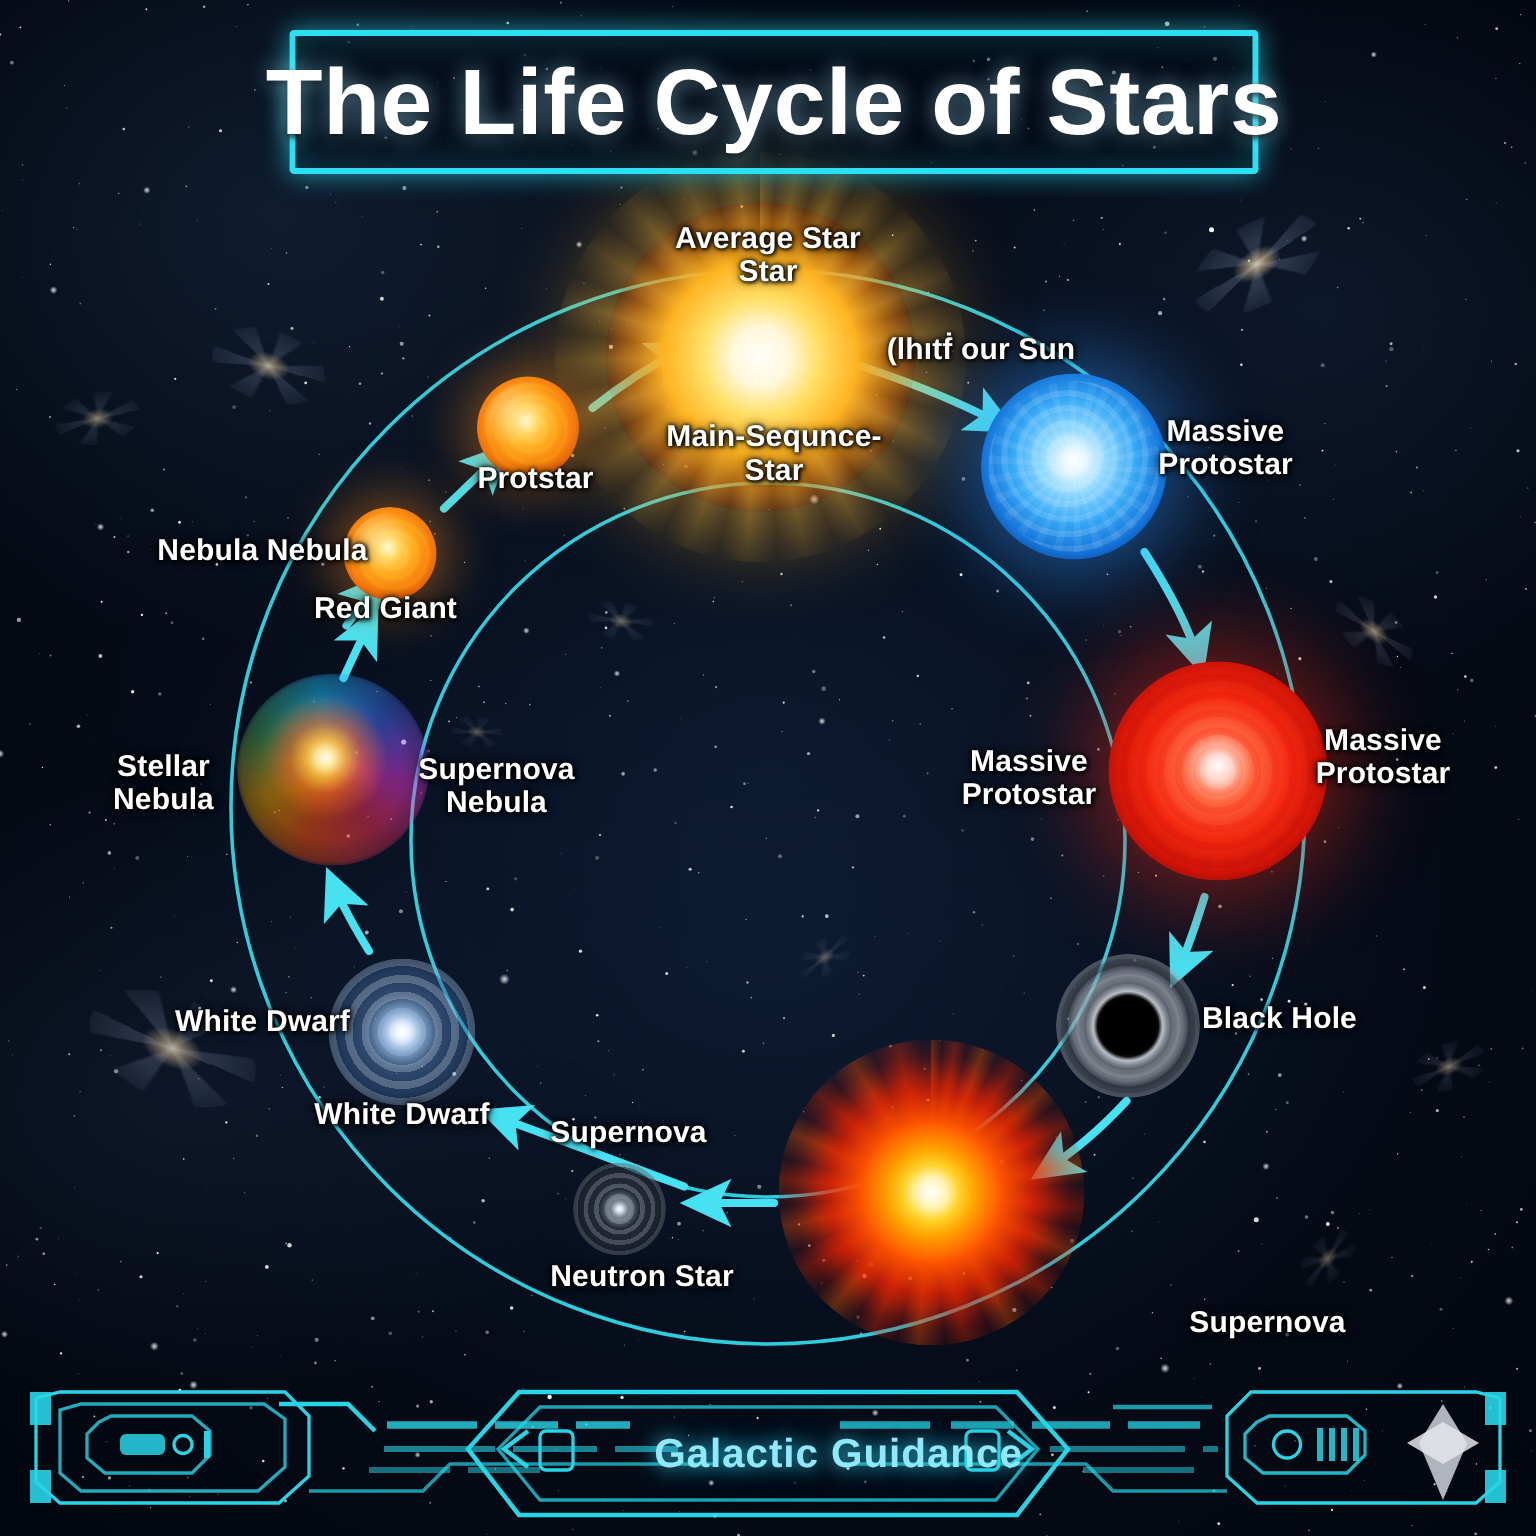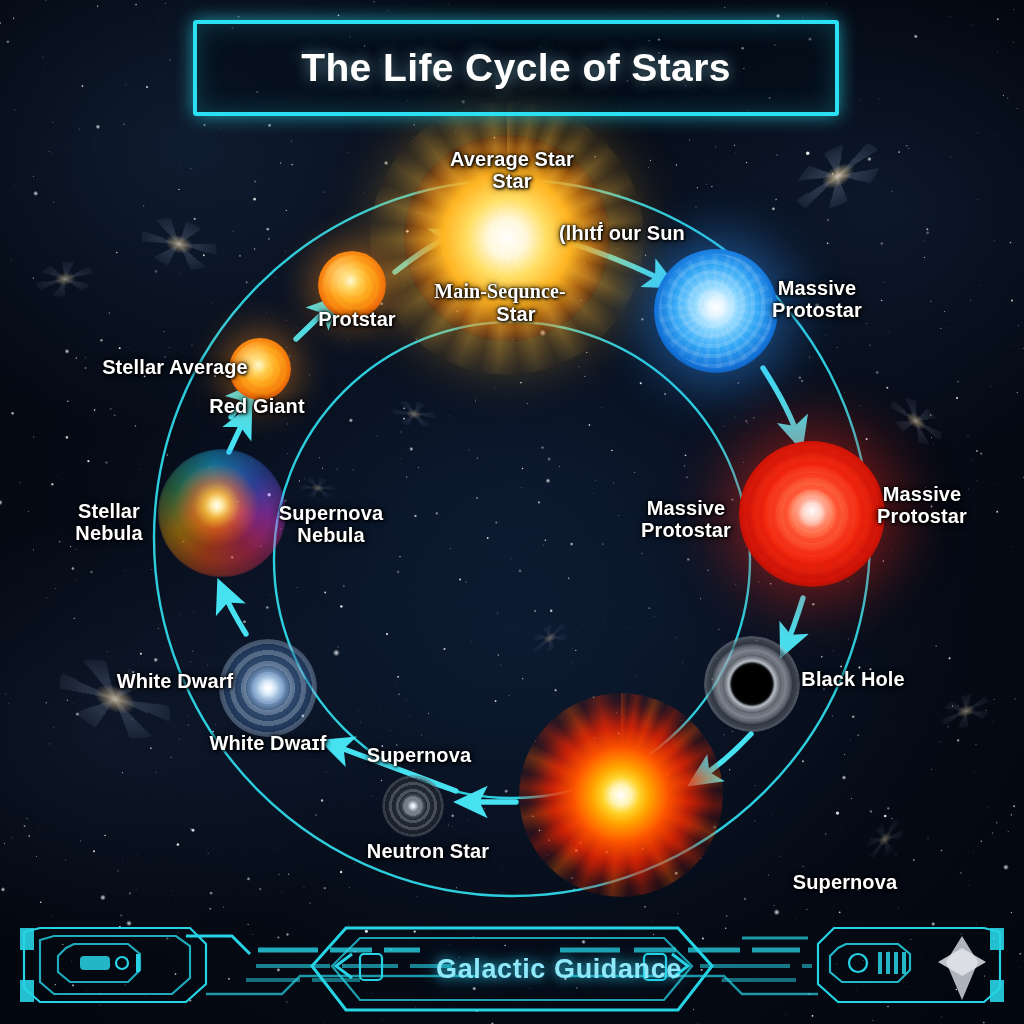--- a/index.html
+++ b/index.html
@@ -14,21 +14,21 @@
   }
   .layer{position:absolute;inset:0;}
   svg.full{position:absolute;left:0;top:0;width:1024px;height:1024px;overflow:visible;}
 
   
   #title-banner{position:absolute;left:193px;top:20px;width:638px;height:88px;
     border:4px solid #2ae0f2;border-radius:3px;
     background:rgba(4,12,24,.55);
     box-shadow:0 0 18px rgba(42,224,242,.65),inset 0 0 26px rgba(42,224,242,.22);
     display:flex;align-items:center;justify-content:center;}
-  #title-text{color:#fff;font-size:39px;font-weight:bold;letter-spacing:.4px;
+  #title-text{color:#fff;font-size:62px;font-weight:bold;letter-spacing:.4px;
     text-shadow:0 0 14px rgba(160,230,255,.55),0 2px 4px #000;white-space:nowrap;}
 
   
   .lbl{position:absolute;color:#fff;font-size:20px;font-weight:bold;line-height:1.18;
     text-shadow:0 0 7px rgba(0,0,0,.95),0 0 3px rgba(0,0,0,1),1px 1px 3px #000;
     white-space:pre;letter-spacing:.1px;}
   .lbl.c{text-align:center;}
   .lbl.garbled{filter:blur(.22px);}
 
   
@@ -1154,26 +1154,26 @@
     <div class="body neutron-star" style="left:382px;top:775px;width:62px;height:62px;"></div>
     <div class="body white-dwarf" style="left:219px;top:639px;width:98px;height:98px;"></div>
     <div class="body planetary-neb" style="left:158px;top:449px;width:128px;height:128px;"></div>
   </div>
 
   <div id="title-banner">
     <div id="title-text">The Life Cycle of Stars</div>
   </div>
 
   <div class="layer" id="labels-layer">
-      <div class="lbl c" style="left: 175px; top: 368px; transform: translate(-50%, -50%);">Stellar Average</div>
+      <div class="lbl c" style="left: 175px; top: 368px; transform: translate(-50%, -50%);">Nebula Nebula</div>
       <div class="lbl c" style="left: 357px; top: 320px; transform: translate(-50%, -50%);">Protstar</div>
       <div class="lbl c" style="left: 512px; top: 160px; transform: translate(-50%, -50%);">Average Star</div>
       <div class="lbl c" style="left: 512px; top: 182px; transform: translate(-50%, -50%);">Star</div>
-      <div class="lbl c garbled" style="left: 622px; top: 234px; transform: translate(-50%, -50%);">(lhıtḟ our Sun</div>
-      <div class="lbl c" style="left: 500px; top: 292px; transform: translate(-50%, -50%); font-family: Liberation Serif, serif;">Main-Sequnce-</div>
+      <div class="lbl c garbled" style="left: 654px; top: 234px; transform: translate(-50%, -50%);">(lhıtḟ our Sun</div>
+      <div class="lbl c" style="left: 516px; top: 292px; transform: translate(-50%, -50%);">Main-Sequnce-</div>
       <div class="lbl c" style="left: 516px; top: 315px; transform: translate(-50%, -50%);">Star</div>
       <div class="lbl c" style="left: 817px; top: 289px; transform: translate(-50%, -50%);">Massive</div>
       <div class="lbl c" style="left: 817px; top: 311px; transform: translate(-50%, -50%);">Protostar</div>
       <div class="lbl c" style="left: 686px; top: 509px; transform: translate(-50%, -50%);">Massive</div>
       <div class="lbl c" style="left: 686px; top: 531px; transform: translate(-50%, -50%);">Protostar</div>
       <div class="lbl c" style="left: 922px; top: 495px; transform: translate(-50%, -50%);">Massive</div>
       <div class="lbl c" style="left: 922px; top: 517px; transform: translate(-50%, -50%);">Protostar</div>
       <div class="lbl c" style="left: 257px; top: 407px; transform: translate(-50%, -50%);">Red Giant</div>
       <div class="lbl c" style="left: 109px; top: 512px; transform: translate(-50%, -50%);">Stellar</div>
       <div class="lbl c" style="left: 109px; top: 534px; transform: translate(-50%, -50%);">Nebula</div>

